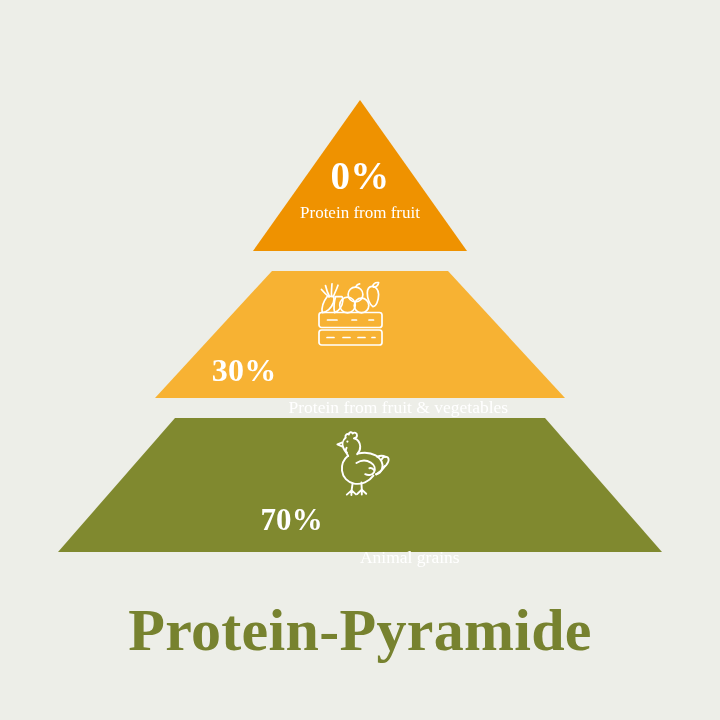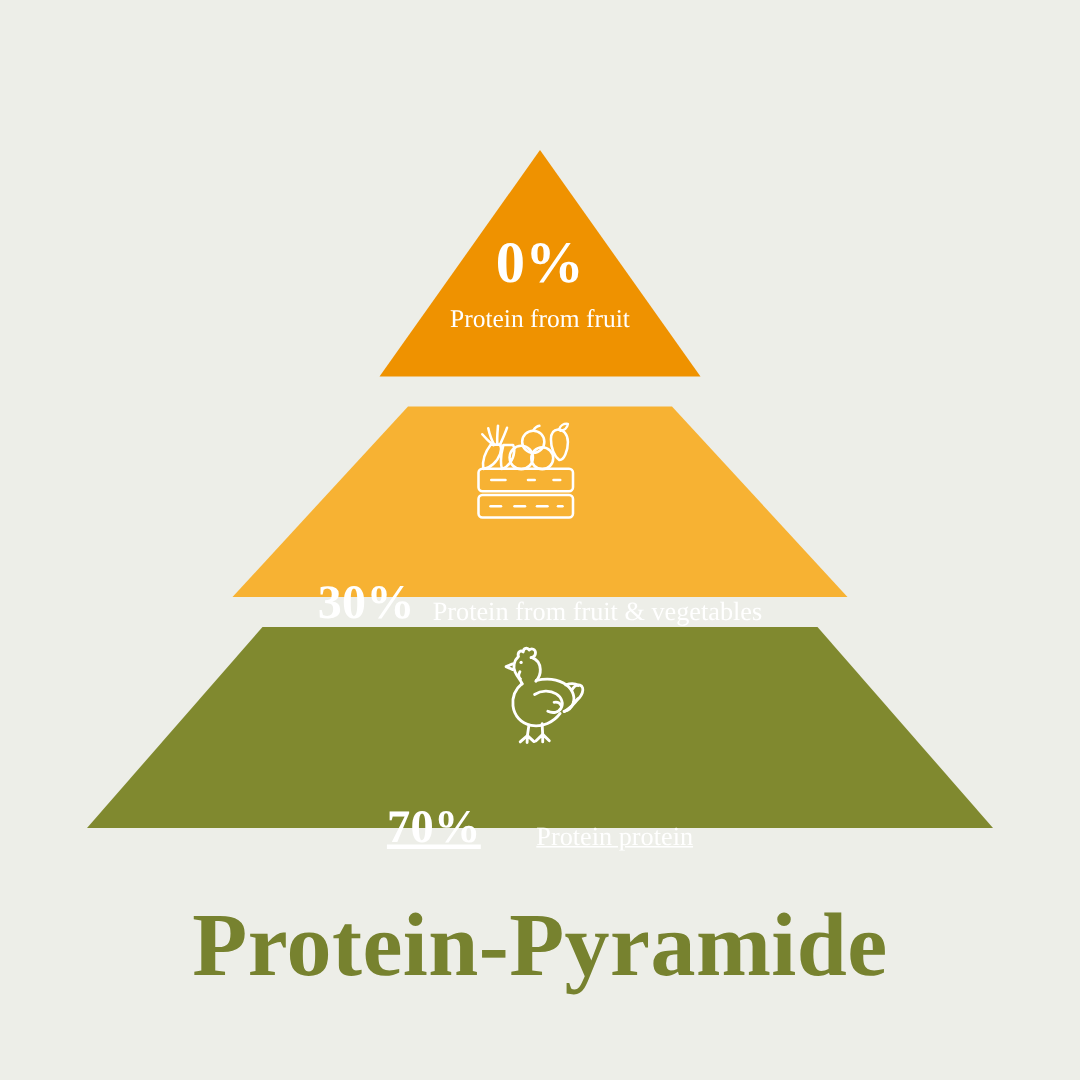--- a/index.html
+++ b/index.html
@@ -43,21 +43,21 @@
     width: 720px;
     height: 580px;
     overflow: visible;
   }
 
   
   .tier-text {
     position: absolute;
     display: flex;
     flex-direction: row;
-    align-items: flex-end;
+    align-items: flex-start;
     justify-content: center;
     white-space: nowrap;
     color: #ffffff;
   }
 
   .pct {
     font-family: "Liberation Serif", "DejaVu Serif", serif;
     font-weight: bold;
     color: #ffffff;
     letter-spacing: 0.2px;
@@ -102,21 +102,20 @@
     font-size: 17.5px;
     line-height: 22px;
     margin-left: 12px;
   }
 
   
   #tier3-text {
     left: 0;
     top: 503px;
     width: 720px;
-    text-decoration: underline;
   }
   #tier3-text .pct {
     font-size: 31px;
     line-height: 34px;
   }
   #tier3-text .tier-label {
     font-size: 17.5px;
     line-height: 22px;
     margin-left: 37px;
   }
@@ -254,20 +253,20 @@
         <path d="M27.6 55.4 L26.6 62.4"></path>
         <path d="M36.4 54.4 L36.8 61.6"></path>
 
         <path d="M26.6 62.4 L21.8 66.6 M26.6 62.4 L26.4 67 M26.6 62.4 L31 66.4"></path>
         <path d="M36.8 61.6 L32.2 66 M36.8 61.6 L36.8 66.6 M36.8 61.6 L41.2 65.8"></path>
       </svg>
     </div>
 
     <div class="tier-text" id="tier3-text">
       <span class="pct">70%</span>
-      <span class="tier-label">Protein protein</span>
+      <span class="tier-label">Animal grains</span>
     </div>
 
   </div>
 
   <div id="chart-title">Protein-Pyramide</div>
 
 </div>
 
 </body></html>

